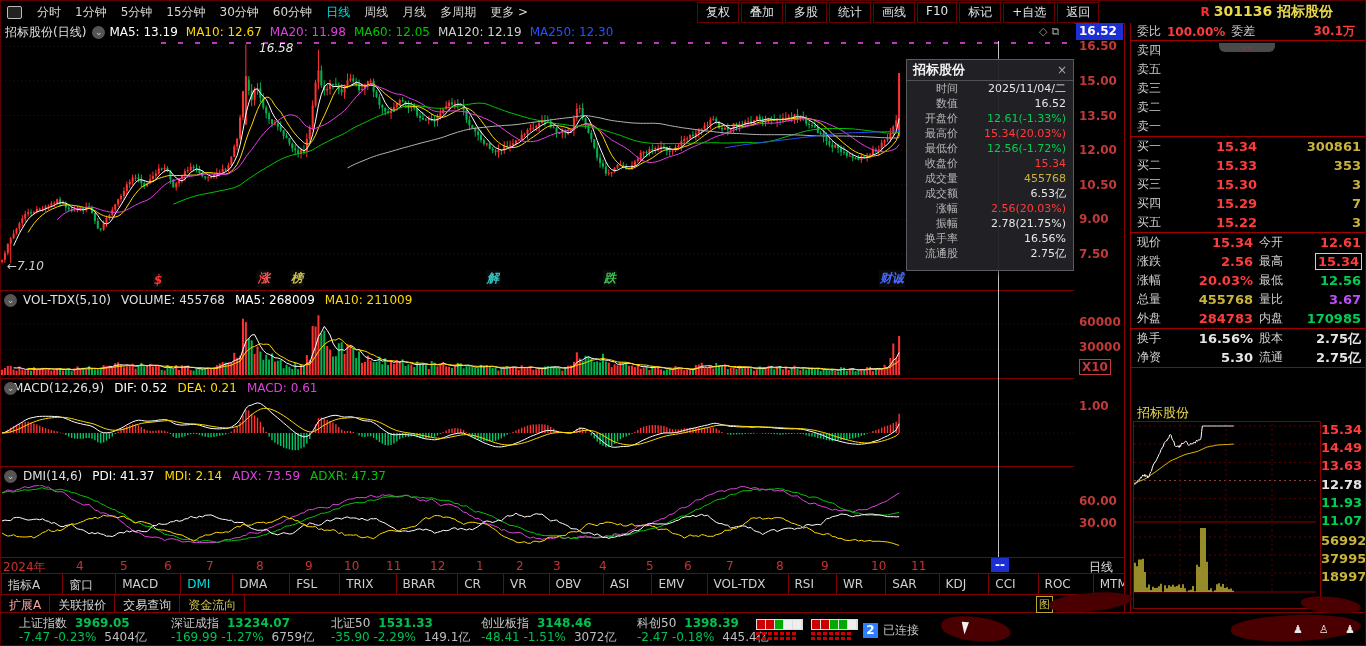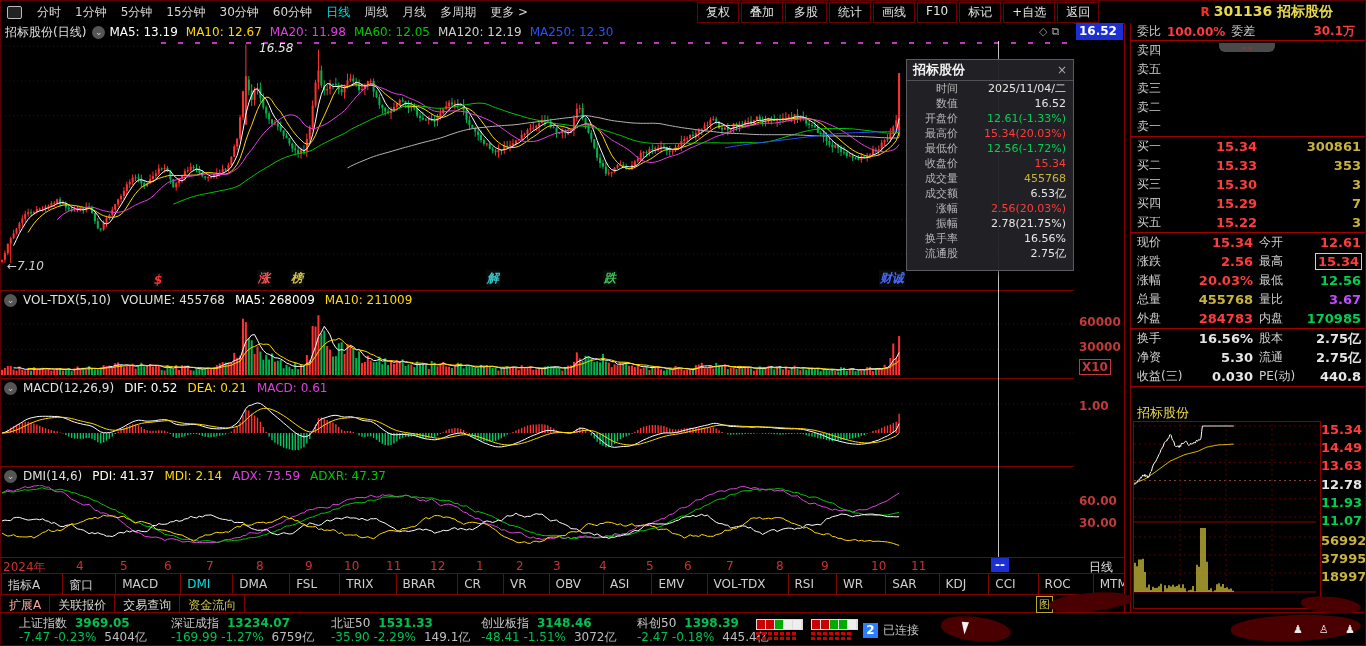--- a/index.html
+++ b/index.html
@@ -803,20 +803,29 @@
     <div id="lowlabel">←7.10</div>
     <div id="markers">
         <span class="marker" style="left: 152px; color: rgb(255, 50, 50);">$</span>
         <span class="marker" style="left: 256px; color: rgb(255, 80, 80);">涨</span>
         <span class="marker" style="left: 289px; color: rgb(207, 195, 74);">榜</span>
         <span class="marker" style="left: 485px; color: rgb(53, 200, 200);">解</span>
         <span class="marker" style="left: 602px; color: rgb(53, 200, 80);">跌</span>
         <span class="marker" style="left: 878px; color: rgb(72, 104, 255);">财诚</span>
       </div>
   </div>
+  <div class="axiscol" id="axis-main" style="top:40px;height:248px;">
+      <span style="top: -1.6939px;">16.50</span>
+      <span style="top: 32.9111px;">15.00</span>
+      <span style="top: 67.5161px;">13.50</span>
+      <span style="top: 102.121px;">12.00</span>
+      <span style="top: 136.726px;">10.50</span>
+      <span style="top: 171.331px;">9.00</span>
+      <span style="top: 205.936px;">7.50</span>
+    </div>
 
   <div class="paneheader" id="vol-header" style="top:289px;">
       <span class="seg" style="color: rgb(224, 224, 224); margin-left: 22px;">VOL-TDX(5,10)</span>
       <span class="seg" style="color: rgb(224, 224, 224);">VOLUME: 455768</span>
       <span class="seg" style="color: rgb(255, 255, 255);">MA5: 268009</span>
       <span class="seg" style="color: rgb(255, 217, 0);">MA10: 211009</span>
       <span style="position: absolute; left: 3px; width: 13px; height: 13px; border-radius: 50%; background: rgb(85, 85, 85); color: rgb(204, 204, 204); font-size: 9px; line-height: 13px; text-align: center;">⌄</span>
     </div>
   <div class="plot" style="top:308px;width:1073px;height:68px;">
     <svg id="svg-vol" width="1073" height="68">
@@ -1136,21 +1145,21 @@
         <path d="M27.1 59.4L30.0 59.5L32.9 59.5L35.8 59.9L38.7 60.1L41.6 60.0L44.5 59.7L47.5 59.9L50.4 60.0L53.3 60.0L56.2 60.0L59.1 59.7L62.0 60.0L64.9 60.1L67.8 60.0L70.7 60.4L73.6 60.4L76.5 60.2L79.4 60.1L82.3 59.8L85.2 60.0L88.1 59.8L91.0 59.6L93.9 59.5L96.8 59.6L99.7 59.3L102.6 59.0L105.5 58.9L108.4 58.6L111.3 58.6L114.2 57.9L117.1 57.6L120.0 57.2L122.9 57.0L125.8 56.7L128.7 56.4L131.6 56.2L134.5 56.5L137.5 56.5L140.4 56.0L143.3 56.3L146.2 56.7L149.1 56.6L152.0 56.5L154.9 56.3L157.8 56.4L160.7 57.0L163.6 57.2L166.5 57.2L169.4 57.5L172.3 57.8L175.2 57.7L178.1 58.3L181.0 58.2L183.9 58.3L186.8 58.3L189.7 58.3L192.6 58.3L195.5 58.7L198.4 58.7L201.3 58.7L204.2 59.0L207.1 58.9L210.0 59.3L212.9 59.4L215.8 59.4L218.7 58.7L221.6 57.8L224.5 57.2L227.5 56.8L230.4 56.2L233.3 54.6L236.2 53.5L239.1 52.2L242.0 47.4L244.9 43.1L247.8 40.5L250.7 38.3L253.6 37.5L256.5 35.9L259.4 34.7L262.3 35.4L265.2 35.1L268.1 35.5L271.0 39.0L273.9 42.9L276.8 45.2L279.7 47.2L282.6 48.6L285.5 50.4L288.4 51.9L291.3 52.9L294.2 53.7L297.1 54.6L300.0 55.7L302.9 56.2L305.8 55.6L308.7 55.6L311.6 51.4L314.5 47.5L317.5 42.4L320.4 38.8L323.3 35.6L326.2 33.3L329.1 31.8L332.0 30.9L334.9 31.0L337.8 29.3L340.7 31.0L343.6 33.7L346.5 36.6L349.4 37.7L352.3 39.5L355.2 40.7L358.1 40.8L361.0 41.5L363.9 42.1L366.8 43.3L369.7 45.1L372.6 45.9L375.5 47.7L378.4 48.9L381.3 50.5L384.2 50.6L387.1 51.9L390.0 51.7L392.9 51.9L395.8 52.3L398.7 52.5L401.6 52.2L404.5 52.6L407.5 53.3L410.4 53.4L413.3 54.3L416.2 53.9L419.1 54.2L422.0 54.2L424.9 54.7L427.8 55.4L430.7 55.6L433.6 55.2L436.5 55.4L439.4 55.3L442.3 54.8L445.2 55.3L448.1 55.6L451.0 56.1L453.9 56.2L456.8 55.5L459.7 55.8L462.6 56.3L465.5 56.3L468.4 56.5L471.3 57.0L474.2 57.2L477.1 57.3L480.0 57.0L482.9 57.1L485.8 57.3L488.7 57.6L491.6 57.6L494.5 57.8L497.5 58.2L500.4 58.3L503.3 58.2L506.2 58.0L509.1 58.3L512.0 58.3L514.9 58.6L517.8 58.9L520.7 58.6L523.6 58.6L526.5 58.3L529.4 58.2L532.3 58.4L535.2 58.7L538.1 58.9L541.0 59.0L543.9 58.9L546.8 58.5L549.7 58.6L552.6 58.6L555.5 58.6L558.4 58.8L561.3 58.9L564.2 58.6L567.1 58.4L570.0 58.1L572.9 57.6L575.8 56.2L578.7 55.4L581.6 54.8L584.5 53.6L587.5 52.5L590.4 51.3L593.3 50.8L596.2 50.3L599.1 50.0L602.0 49.2L604.9 50.1L607.8 50.5L610.7 51.1L613.6 52.0L616.5 52.9L619.4 53.2L622.3 53.2L625.2 53.3L628.1 53.7L631.0 54.8L633.9 55.4L636.8 55.6L639.7 55.7L642.6 56.0L645.5 56.1L648.4 56.9L651.3 57.3L654.2 57.7L657.1 57.8L660.0 58.2L662.9 58.5L665.8 59.0L668.7 59.0L671.6 59.3L674.5 59.2L677.5 59.0L680.4 59.3L683.3 59.6L686.2 60.0L689.1 60.0L692.0 59.9L694.9 59.4L697.8 59.1L700.7 58.3L703.6 58.6L706.5 58.7L709.4 58.3L712.3 58.1L715.2 57.4L718.1 57.1L721.0 56.8L723.9 56.7L726.8 57.1L729.7 57.6L732.6 57.5L735.5 57.6L738.4 57.6L741.3 57.6L744.2 57.9L747.1 58.0L750.0 58.3L752.9 58.9L755.8 58.9L758.7 58.8L761.6 58.8L764.5 58.7L767.5 58.7L770.4 58.5L773.3 58.8L776.2 58.8L779.1 58.6L782.0 58.4L784.9 58.2L787.8 58.5L790.7 58.6L793.6 58.4L796.5 58.5L799.4 58.9L802.3 58.7L805.2 59.0L808.1 59.2L811.0 59.0L813.9 59.3L816.8 59.1L819.7 59.4L822.6 59.8L825.5 60.0L828.4 60.1L831.3 60.2L834.2 60.3L837.1 60.7L840.0 60.6L842.9 60.4L845.8 60.7L848.7 60.4L851.6 60.4L854.5 60.5L857.5 60.6L860.4 60.6L863.3 60.5L866.2 60.1L869.1 60.1L872.0 60.4L874.9 60.2L877.8 60.2L880.7 60.1L883.6 59.5L886.5 59.2L889.4 58.0L892.3 55.4L895.2 54.5L898.1 51.4" stroke="#ffd900" stroke-width="1" fill="none"></path>
       </svg>
   </div>
   <div class="axiscol" id="axis-vol" style="top:308px;height:68px;">
       <span style="top: 6px;">60000</span>
       <span style="top: 31px;">30000</span>
       <span style="top: 50px; border: 1px solid rgb(194, 58, 58); padding: 0px 2px;">X10</span>
     </div>
 
   <div class="paneheader" id="macd-header" style="top:377px;">
-      <span class="seg" style="color: rgb(224, 224, 224); margin-left: 22px; text-align: center;">MACD(12,26,9)</span>
+      <span class="seg" style="color: rgb(224, 224, 224); margin-left: 12px; text-align: center;">MACD(12,26,9)</span>
       <span class="seg" style="color: rgb(255, 255, 255);">DIF: 0.52</span>
       <span class="seg" style="color: rgb(255, 217, 0);">DEA: 0.21</span>
       <span class="seg" style="color: rgb(224, 64, 224);">MACD: 0.61</span>
       <span style="position: absolute; left: 3px; width: 13px; height: 13px; border-radius: 50%; background: rgb(85, 85, 85); color: rgb(204, 204, 204); font-size: 9px; line-height: 13px; text-align: center;">⌄</span>
     </div>
   <div class="plot" style="top:396px;width:1073px;height:69px;">
     <svg id="svg-macd" width="1073" height="69">
         <line x1="0" x2="1073" y1="36" y2="36" stroke="#5a0000" stroke-dasharray="1 3"></line>
         <line x1="0" x2="1073" y1="7" y2="7" stroke="#5a0000" stroke-dasharray="1 3"></line>
         <line x1="1" x2="1" y1="36" y2="36" stroke="#ff3232" stroke-width="1.4"></line>
@@ -1668,26 +1677,20 @@
           <span class="v1 c-wh">16.56%</span>
           <span class="l2x">股本</span>
           <span class="v2 c-wh"><span>2.75亿</span></span>
         </div>
         <div class="dtrow">
           <span class="l">净资</span>
           <span class="v1 c-wh">5.30</span>
           <span class="l2x">流通</span>
           <span class="v2 c-wh"><span>2.75亿</span></span>
         </div>
-        <div class="dtrow">
-          <span class="l">收益(三)</span>
-          <span class="v1 c-wh">0.030</span>
-          <span class="l2x">PE(动)</span>
-          <span class="v2 c-wh"><span>440.8</span></span>
-        </div>
       </div>
     <div class="rp-sep"></div>
     <div id="mini-title">招标股份</div>
     <div id="minichart-box">
       <svg id="svg-mini" width="184" height="184">
           <line x1="0" x2="182" y1="4" y2="4" stroke="#5a0000" stroke-dasharray="2 3"></line>
           <line x1="0" x2="182" y1="22.11349999999999" y2="22.11349999999999" stroke="#5a0000" stroke-dasharray="2 3"></line>
           <line x1="0" x2="182" y1="40.44009999999998" y2="40.44009999999998" stroke="#5a0000" stroke-dasharray="2 3"></line>
           <line x1="0" x2="182" y1="76.6671" y2="76.6671" stroke="#5a0000" stroke-dasharray="2 3"></line>
           <line x1="0" x2="182" y1="94.99369999999999" y2="94.99369999999999" stroke="#5a0000" stroke-dasharray="2 3"></line>

